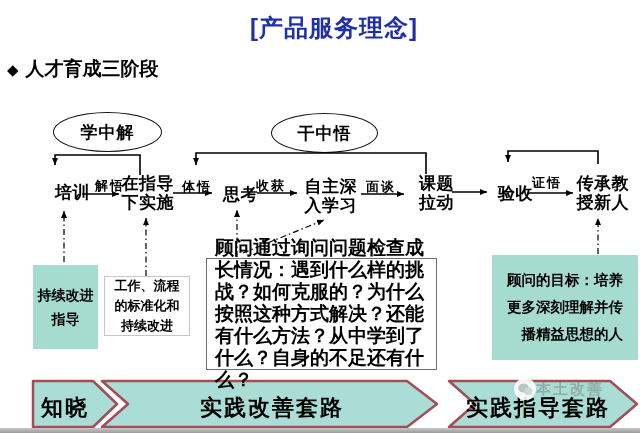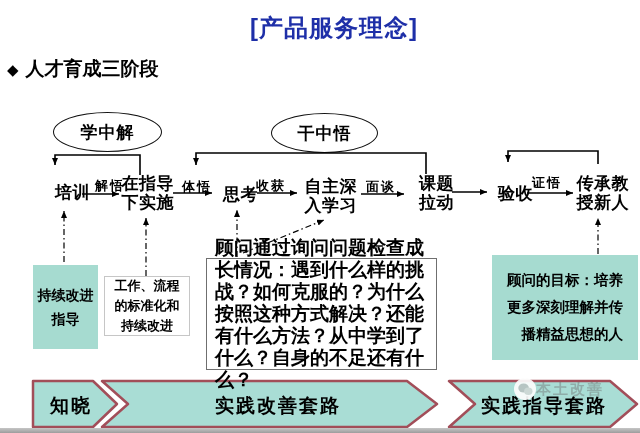--- a/index.html
+++ b/index.html
@@ -33,21 +33,21 @@
   }
   .note.teal{background:#a6dbd0;}
   .note.plain{background:#fff;}
   #note1{left:33px;top:265px;width:65px;height:84px;font-size:14px;line-height:24px;}
   #note2{left:104px;top:276px;width:86px;height:60px;font-size:13px;line-height:20px;border:1px solid #c6c6c6;}
   #note3{left:206px;top:258px;width:231px;height:112px;font-size:19px;line-height:22px;
          border:1px solid #6f6f6f;text-align:left;justify-content:flex-start;
          padding:8px 8px;white-space:normal;}
   #note4{left:492px;top:255px;width:146px;height:105px;font-size:14.5px;line-height:27px;text-align:right;}
   .banner-label{
-    font-weight:bold;font-size:19px;letter-spacing:2px;text-align:center;color:#000;margin-left:6px;
+    font-weight:bold;font-size:22px;letter-spacing:2px;text-align:center;color:#000;
   }
   svg.layer{position:absolute;left:0;top:0;}
   .watermark{left:514px;top:378px;display:flex;align-items:center;gap:0;}
   .wm-circle{width:22px;height:22px;border-radius:50%;background:#fdfdfd;
      display:flex;align-items:center;justify-content:center;opacity:0.92;}
   .wm-text{font-size:15px;font-weight:bold;color:#6d6d6d;opacity:0.42;letter-spacing:2px;}
   .bottom-bar{left:0;top:428px;width:640px;height:5px;
      background:linear-gradient(#c6c6c6,#9c9c9c);}
 </style>
 </head>

